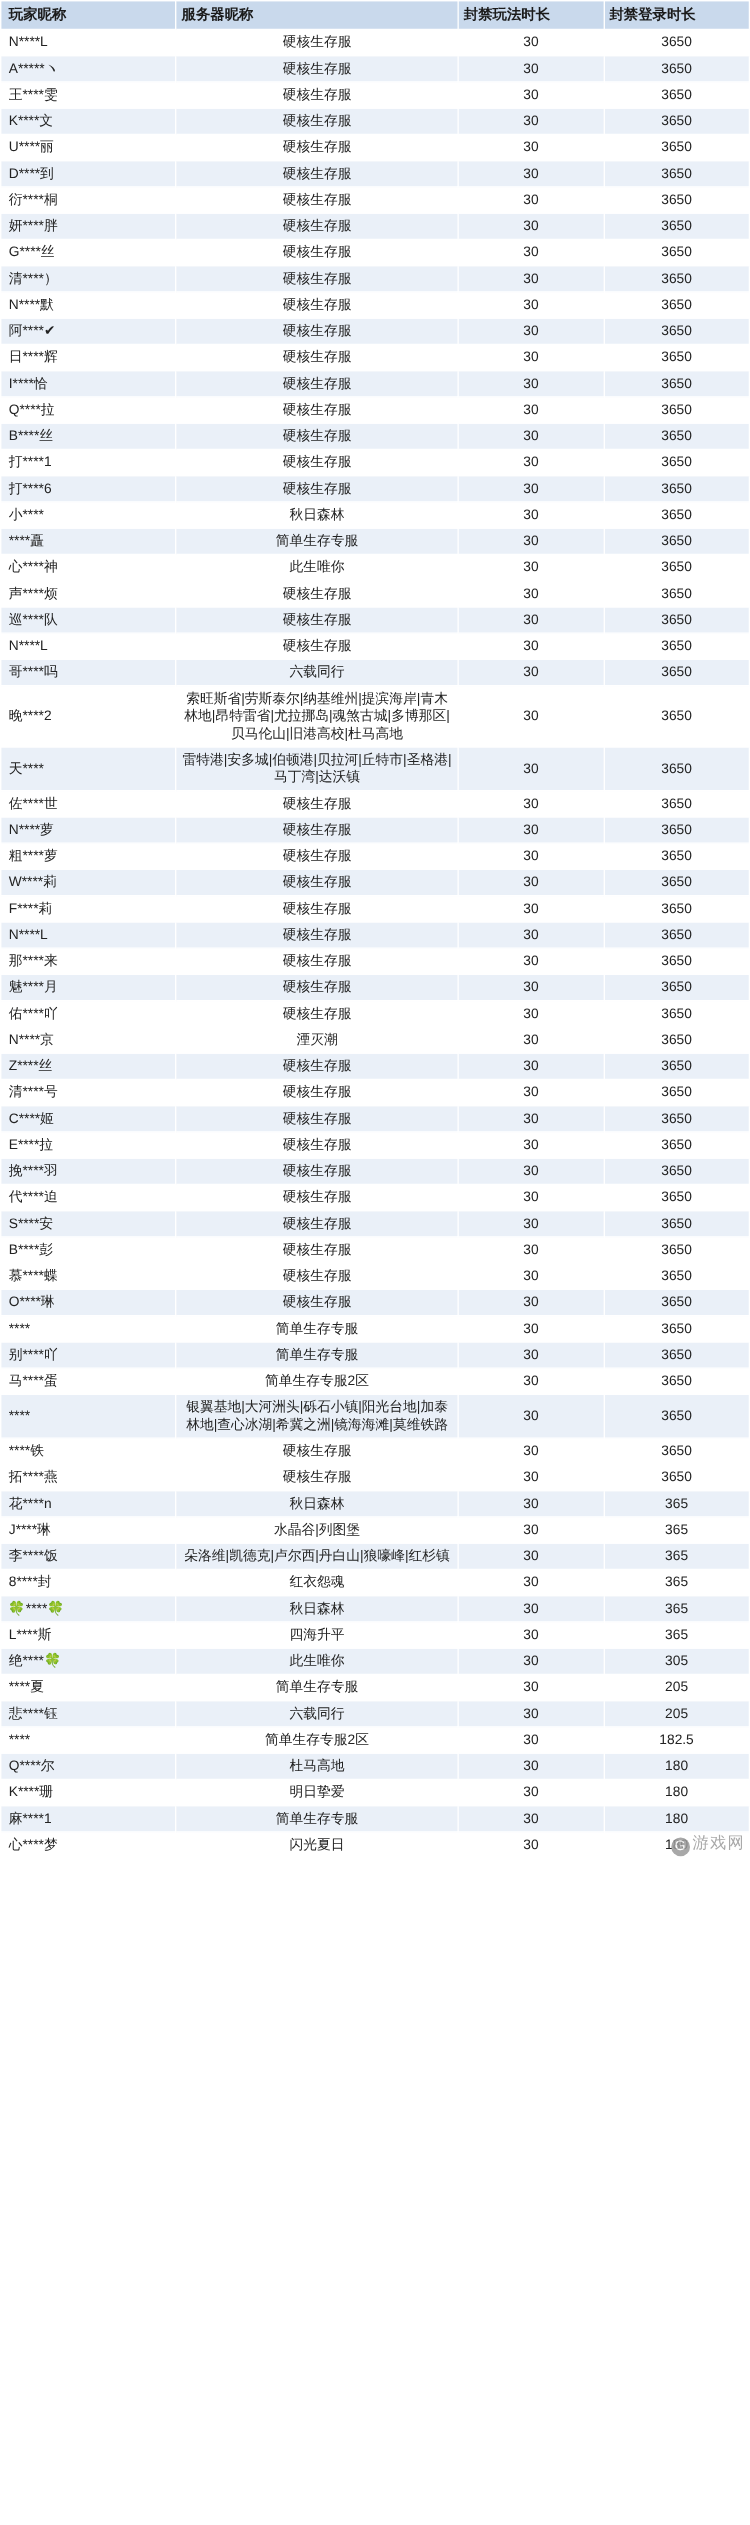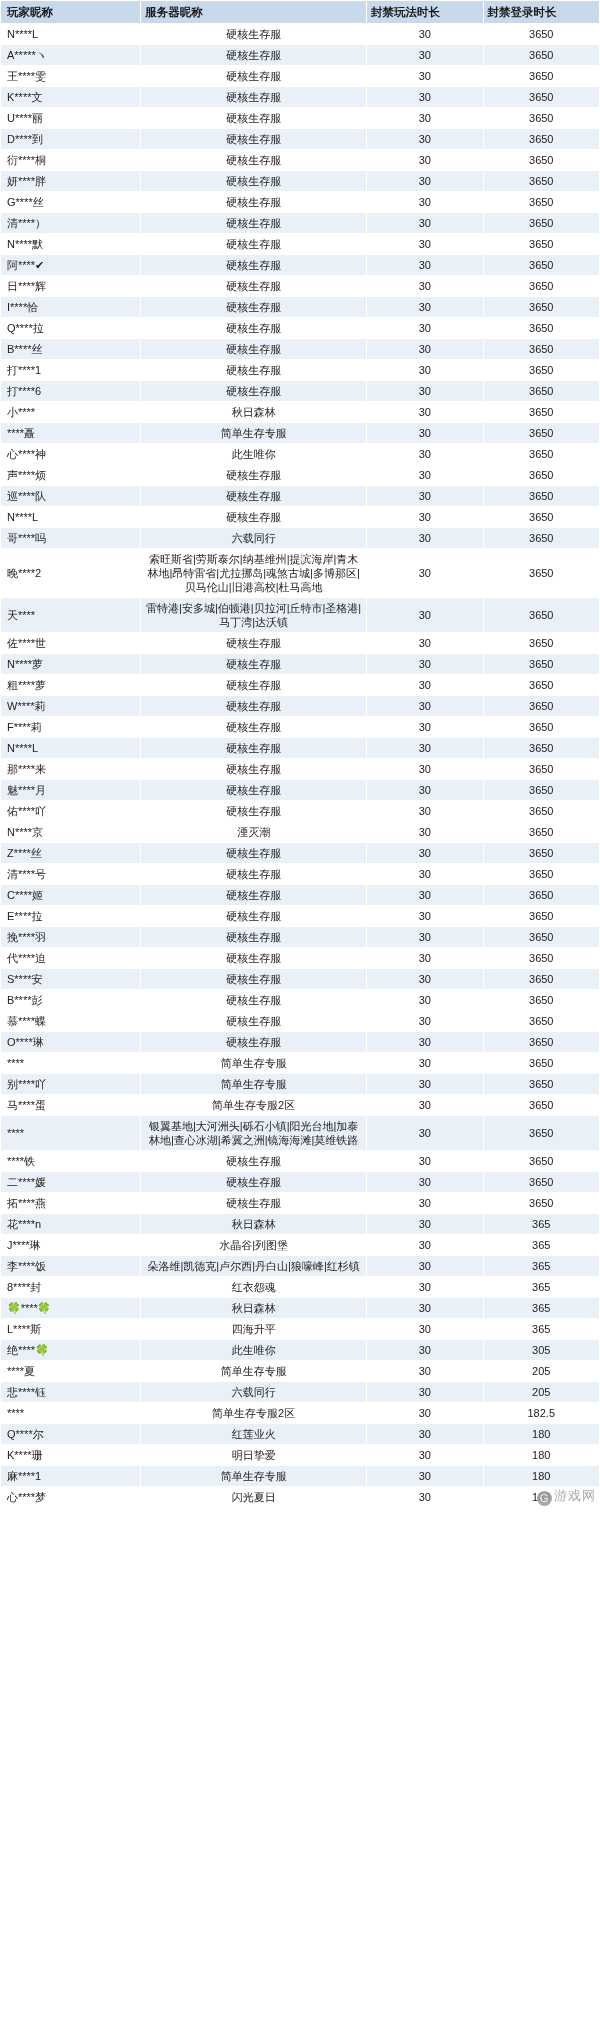--- a/index.html
+++ b/index.html
@@ -407,26 +407,20 @@
           <td class="td-server">银翼基地|大河洲头|砾石小镇|阳光台地|加泰林地|查心冰湖|希冀之洲|镜海海滩|莫维铁路</td>
           <td>30</td>
           <td>3650</td>
         </tr>
         <tr class="odd">
           <td class="td-name">****铁</td>
           <td class="td-server">硬核生存服</td>
           <td>30</td>
           <td>3650</td>
         </tr>
-        <tr class="even">
-          <td class="td-name">二****媛</td>
-          <td class="td-server">硬核生存服</td>
-          <td>30</td>
-          <td>3650</td>
-        </tr>
         <tr class="odd">
           <td class="td-name">拓****燕</td>
           <td class="td-server">硬核生存服</td>
           <td>30</td>
           <td>3650</td>
         </tr>
         <tr class="even">
           <td class="td-name">花****n</td>
           <td class="td-server">秋日森林</td>
           <td>30</td>
@@ -481,21 +475,21 @@
           <td>205</td>
         </tr>
         <tr class="odd">
           <td class="td-name">****</td>
           <td class="td-server">简单生存专服2区</td>
           <td>30</td>
           <td>182.5</td>
         </tr>
         <tr class="even">
           <td class="td-name">Q****尔</td>
-          <td class="td-server">红莲业火</td>
+          <td class="td-server">杜马高地</td>
           <td>30</td>
           <td>180</td>
         </tr>
         <tr class="odd">
           <td class="td-name">K****珊</td>
           <td class="td-server">明日挚爱</td>
           <td>30</td>
           <td>180</td>
         </tr>
         <tr class="even">

